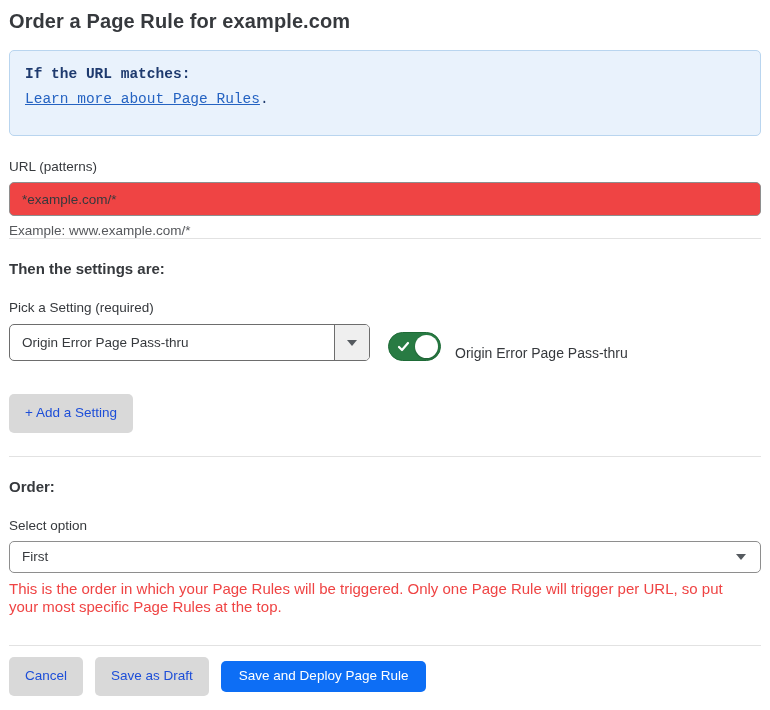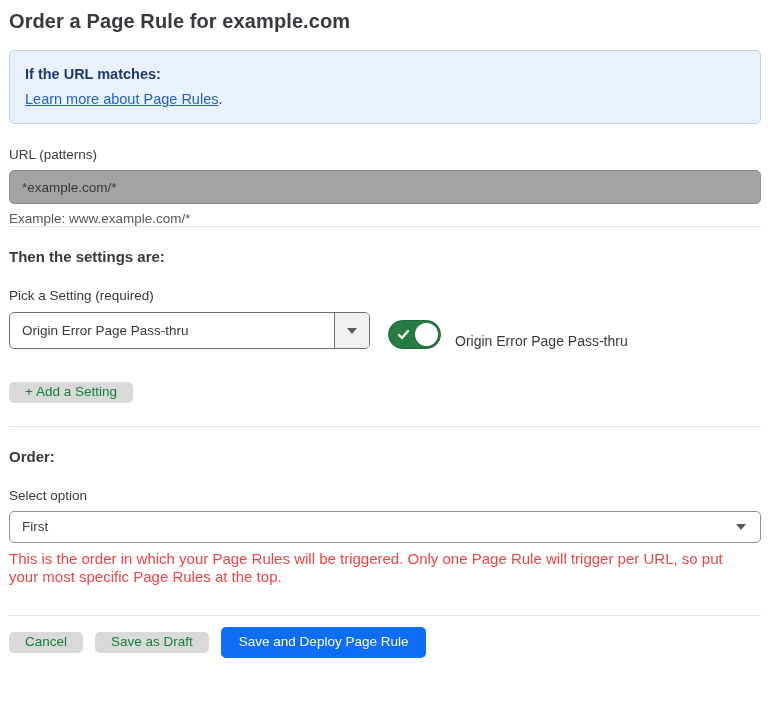--- a/index.html
+++ b/index.html
@@ -22,24 +22,25 @@
     letter-spacing: 0.1px;
     margin-top: 2px;
   }
 
   
   .info-box {
     margin-top: 17px;
     background: #e9f2fc;
     border: 1px solid #b9d5ef;
     border-radius: 5px;
-    padding: 11px 15px 11px 15px;
+    padding: 11px 15px 23px 15px;
     color: #1e3a6e;
     font-size: 14.5px;
     line-height: 25px;
+    font-family: Liberation Mono, monospace;
   }
   .info-heading { font-weight: 700; font-size: 14.5px; color: #1e3a6e; }
   .info-body { color: #1e3a6e; max-width: 720px; }
   .info-link {
     color: #2563c2;
     text-decoration: underline;
     cursor: pointer;
   }
 
   .field-label { margin-top: 23px; color: #36393d; font-size: 13.5px; }
@@ -47,21 +48,21 @@
   .text-input {
     margin-top: 8px;
     width: 100%;
     height: 31px;
     border: 1px solid #8e8e8e;
     border-radius: 5px;
     padding: 16px 12px;
     font-size: 13.5px;
     font-family: "Liberation Sans", "DejaVu Sans", sans-serif;
     color: #36393d;
-    background: #a3a3a3;
+    background: #ef4444;
     outline: none;
   }
   .helper-text { margin-top: 7px; color: #56585c; font-size: 13.5px; }
 
   hr.divider {
     border: none;
     border-top: 1px solid #e2e2e2;
     margin: 0;
   }
   .divider-1 { margin-top: 22px; }
@@ -151,23 +152,23 @@
     color: #36393d;
   }
 
   
   .btn {
     display: inline-block;
     border: none;
     border-radius: 5px;
     font-family: "Liberation Sans", "DejaVu Sans", sans-serif;
     font-size: 13.5px;
-    padding: 3px 16px;
-    cursor: pointer;
-    color: #15803d;
+    padding: 12px 16px;
+    cursor: pointer;
+    color: #1d4ed8;
     background: #d9d9d9;
     line-height: 1.1;
   }
   .btn-add { margin-top: 33px; }
   .btn-primary {
     background: #0d6ef5;
     color: #ffffff;
     padding: 8px 18px;
   }
   .gap-before-divider2 { height: 23px; }

